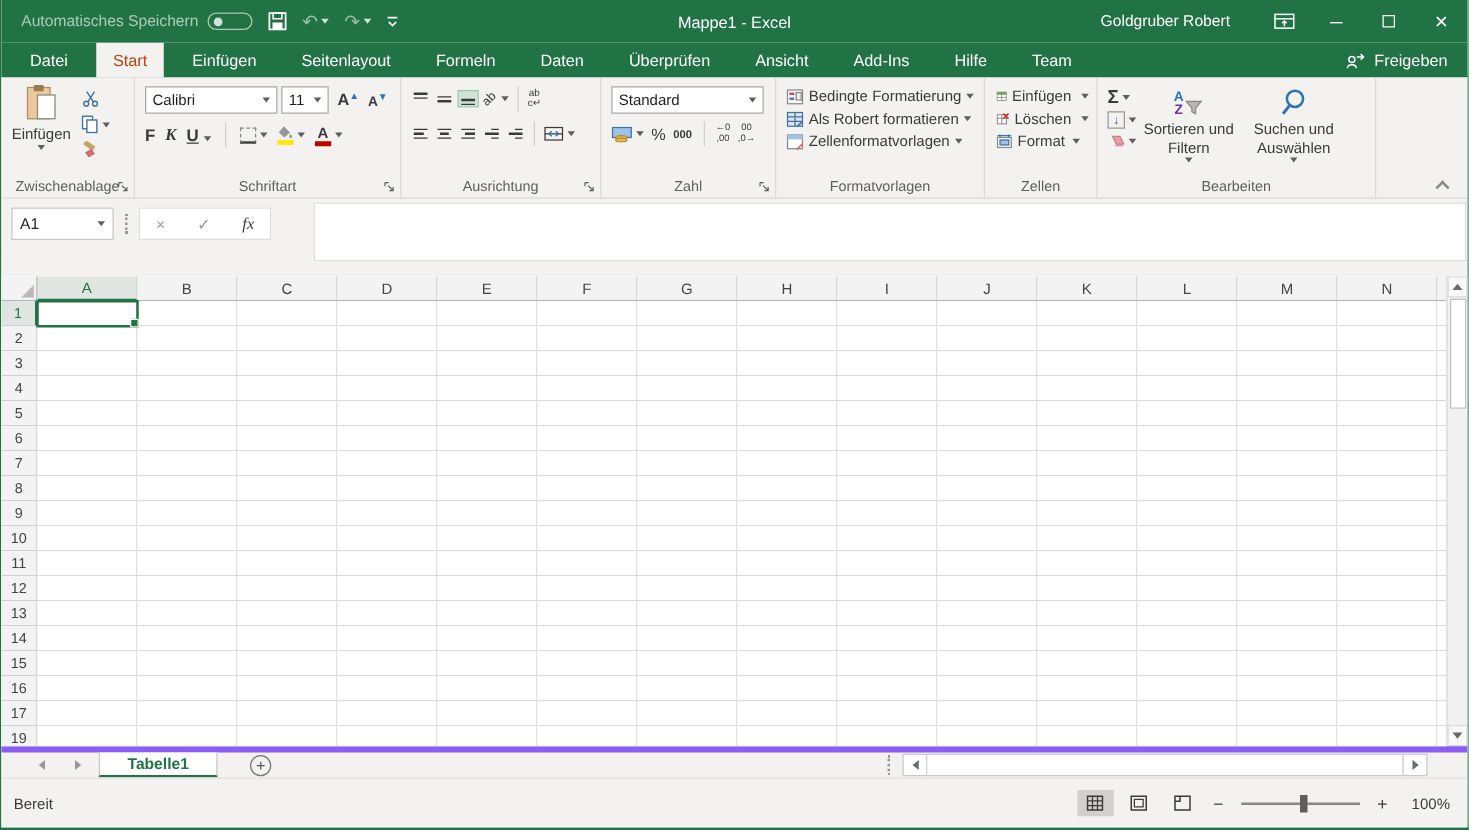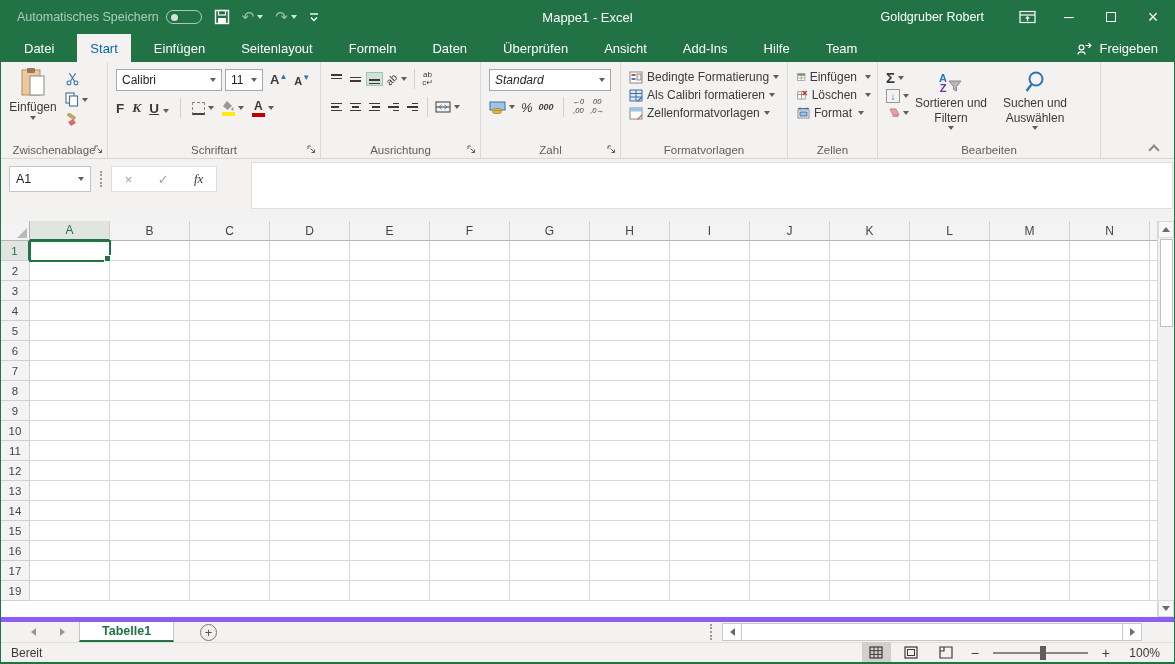--- a/index.html
+++ b/index.html
@@ -20,21 +20,21 @@
   .caret.w { border-top-color:rgba(255,255,255,.8); }
   .title-center { position:absolute; left:0; right:0; text-align:center; font-size:13px; color:#fff; }
   .title-right { margin-left:auto; display:flex; align-items:center; z-index:2; height:100%; }
   .username { font-size:12.5px; margin-right:22px; }
   .winbtn { width:42px; height:100%; display:flex; align-items:center; justify-content:center; font-size:14px; }
   .maxbox { width:10px; height:10px; border:1px solid #fff; display:inline-block; }
 
   
   .tabrow { height:28px; background:#217346; display:flex; align-items:stretch; color:#fff; font-size:13px; flex:none; }
   .rtab { padding:0 13px; display:flex; align-items:center;margin-left:10px; }
-  .rtab.active { background:#f3f2f1; color:#0369a1; }
+  .rtab.active { background:#f3f2f1; color:#c2410c; }
   .tellme { display:flex; align-items:center; gap:7px; padding:0 12px; }
   .share { margin-left:auto; display:flex; align-items:center; gap:7px; padding-right:16px; }
 
   
   .ribbon { height:97px; background:#f3f2f1; border-bottom:1px solid #d8d6d4; display:flex; position:relative; flex:none; }
   .rgroup { position:relative; border-right:1px solid #dcdad8; padding:3px 2px 17px 2px; flex:none; }
   .rgroup-label { position:absolute; bottom:2px; left:0; right:0; text-align:center; font-size:11.5px; color:#605e5c; }
   .launcher { position:absolute; bottom:4px; right:4px; }
   .sep-v { width:1px; height:20px; background:#d2d0ce; margin:0 3px; }
 
@@ -61,21 +61,21 @@
 
   .align-body { padding:4px 6px 0 6px; }
   .al-ic { width:15px; height:12px; display:flex; flex-direction:column; justify-content:center; gap:2px; padding:1px 2px; }
   .al-ic i { display:block; height:1.5px; background:#3b3a39; }
   .al-ic.sel { background:#cfe3d7; outline:1px solid #9fc5ae; }
   .al-top { justify-content:flex-start; } .al-bot { justify-content:flex-end; }
   .wrap-ic { font-size:8px; line-height:1; color:#3b3a39; text-align:center; }
   .orient-ic { font-size:10px; color:#3b3a39; transform:rotate(-45deg); display:inline-block; }
   .arow2 { margin-top:8px; }
 
-  .num-body { padding:4px 6px 0 6px;font-style:italic; }
+  .num-body { padding:4px 6px 0 6px; }
   .numfmt { width:122px; }
   .nrow2 { margin-top:6px; gap:6px; align-items:center; font-size:12px; color:#3b3a39; }
   .dec-ic { font-size:7.5px; line-height:1.15; color:#3b3a39; text-align:center; white-space:pre; }
 
   .stack-body { padding:5px 4px 0 6px; display:flex; flex-direction:column; gap:4px; }
   .stack-item { display:flex; align-items:center; gap:4px; font-size:12px; color:#3b3a39; white-space:nowrap; }
 
   .edit-body { display:flex; padding:3px 2px 0 6px; }
   .edit-minicol { display:flex; flex-direction:column; gap:4px; padding-top:2px; }
   .edit-minicol > div { display:flex; align-items:center; gap:3px; }
@@ -132,21 +132,21 @@
   .sheettab { display:flex; align-items:center; padding:0 22px; background:#fff; border-left:1px solid #c8c6c4; border-right:1px solid #c8c6c4;
     border-bottom:2px solid #217346; color:#217346; font-weight:bold; font-size:12.5px; }
   .addsheet { align-self:center; margin-left:26px; width:17px; height:17px; border:1px solid #767674; border-radius:50%;
     display:flex; align-items:center; justify-content:center; color:#555; font-size:13px; line-height:1; }
   .hscroll-zone { margin-left:auto; display:flex; align-items:center; gap:10px; padding-right:32px; }
   .hs-bar { display:flex; align-items:center; width:420px; height:18px; }
   .hs-btn { width:20px; height:18px; background:#fff; border:1px solid #c8c8c8; display:flex; align-items:center; justify-content:center; flex:none; }
   .hs-track { flex:1; height:18px; background:#fff; border:1px solid #c8c8c8; border-left:none; border-right:none; }
 
   
-  .statusbar { height:20px; background:#f3f2f1; border-top:1px solid #e1dfdd; display:flex; align-items:center; font-size:12px; color:#3b3a39; flex:none; }
+  .statusbar { height:40px; background:#f3f2f1; border-top:1px solid #e1dfdd; display:flex; align-items:center; font-size:12px; color:#3b3a39; flex:none; }
   .status-left { padding-left:10px; }
   .status-right { margin-left:auto; display:flex; align-items:center; gap:6px; padding-right:14px; }
   .viewbtn { width:29px; height:21px; display:flex; align-items:center; justify-content:center; }
   .viewbtn.sel { background:#d2d0ce; }
   .zoomtrack { width:95px; height:2px; background:#8a8886; position:relative; margin:0 4px; }
   .zoomthumb { position:absolute; left:50%; top:-6px; width:6px; height:14px; background:#605e5c; }
   .zoomsign { font-size:14px; padding:0 4px; color:#3b3a39; }
   .zoomlabel { width:40px; text-align:right; }
   svg { display:block; }
 </style>
@@ -436,21 +436,21 @@
           <span class="caret"></span>
         </div>
         <div class="stack-item">
           <svg width="14" height="13" viewBox="0 0 14 13">
             <rect x="1" y="1" width="12" height="11" fill="#dce6f2" stroke="#41719c"></rect>
             <line x1="1" y1="4.5" x2="13" y2="4.5" stroke="#41719c"></line>
               <line x1="1" y1="8" x2="13" y2="8" stroke="#41719c"></line>
             <line x1="7" y1="1" x2="7" y2="12" stroke="#41719c"></line>
             <path d="M8 12 L12.5 7.5 L13.5 8.5 L9 13 Z" fill="#4472c4"></path>
           </svg>
-          <span>Als Calibri formatieren</span>
+          <span>Als Robert formatieren</span>
           <span class="caret"></span>
         </div>
         <div class="stack-item">
           <svg width="14" height="13" viewBox="0 0 14 13">
             <rect x="1" y="1" width="12" height="11" fill="#fff" stroke="#8a8886"></rect>
             <rect x="1" y="1" width="12" height="3.5" fill="#9dc3e6"></rect>
             <path d="M8 12 L12.5 7.5 L13.5 8.5 L9 13 Z" fill="#d36d6d"></path>
           </svg>
           <span>Zellenformatvorlagen</span>
           <span class="caret"></span>

